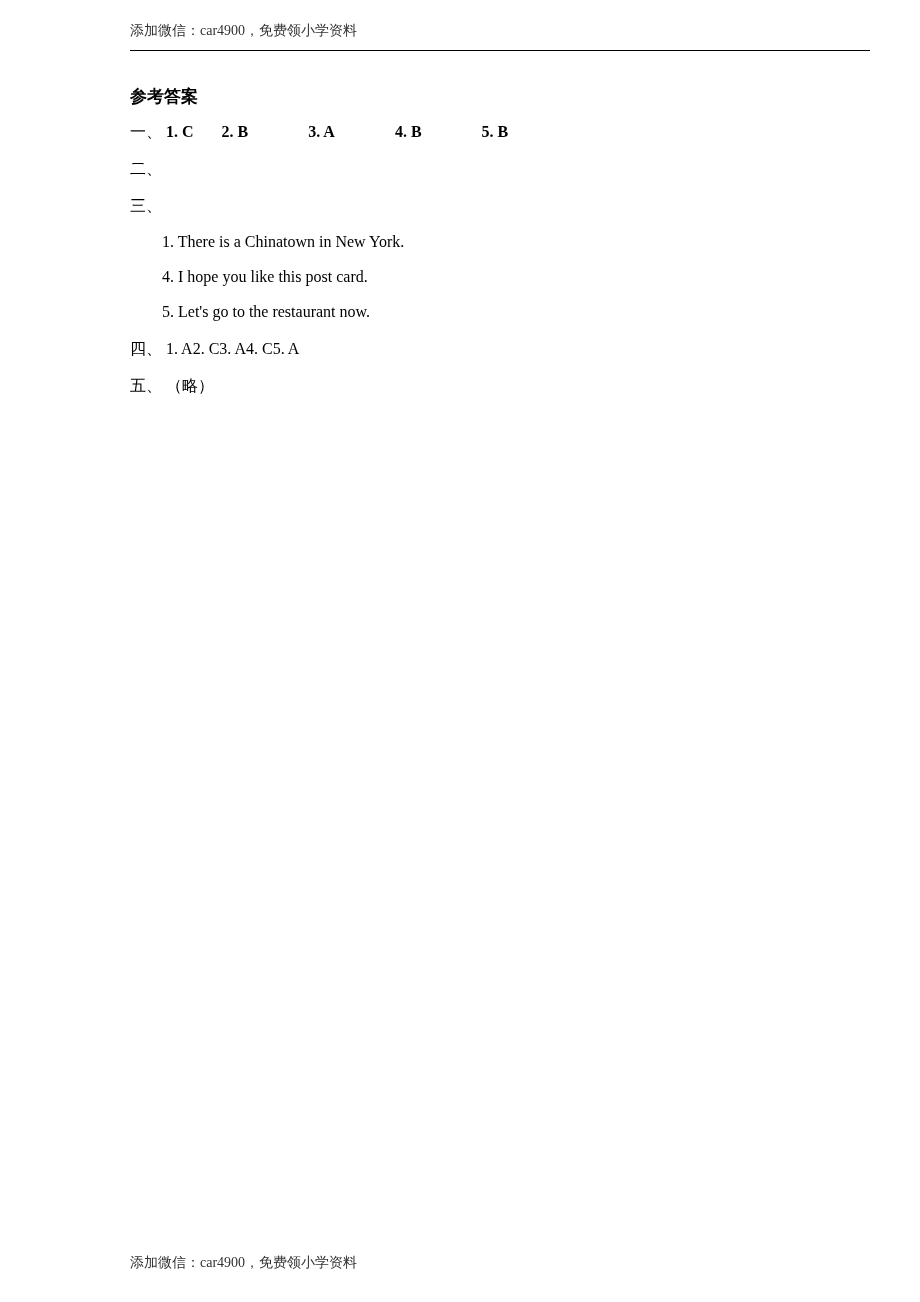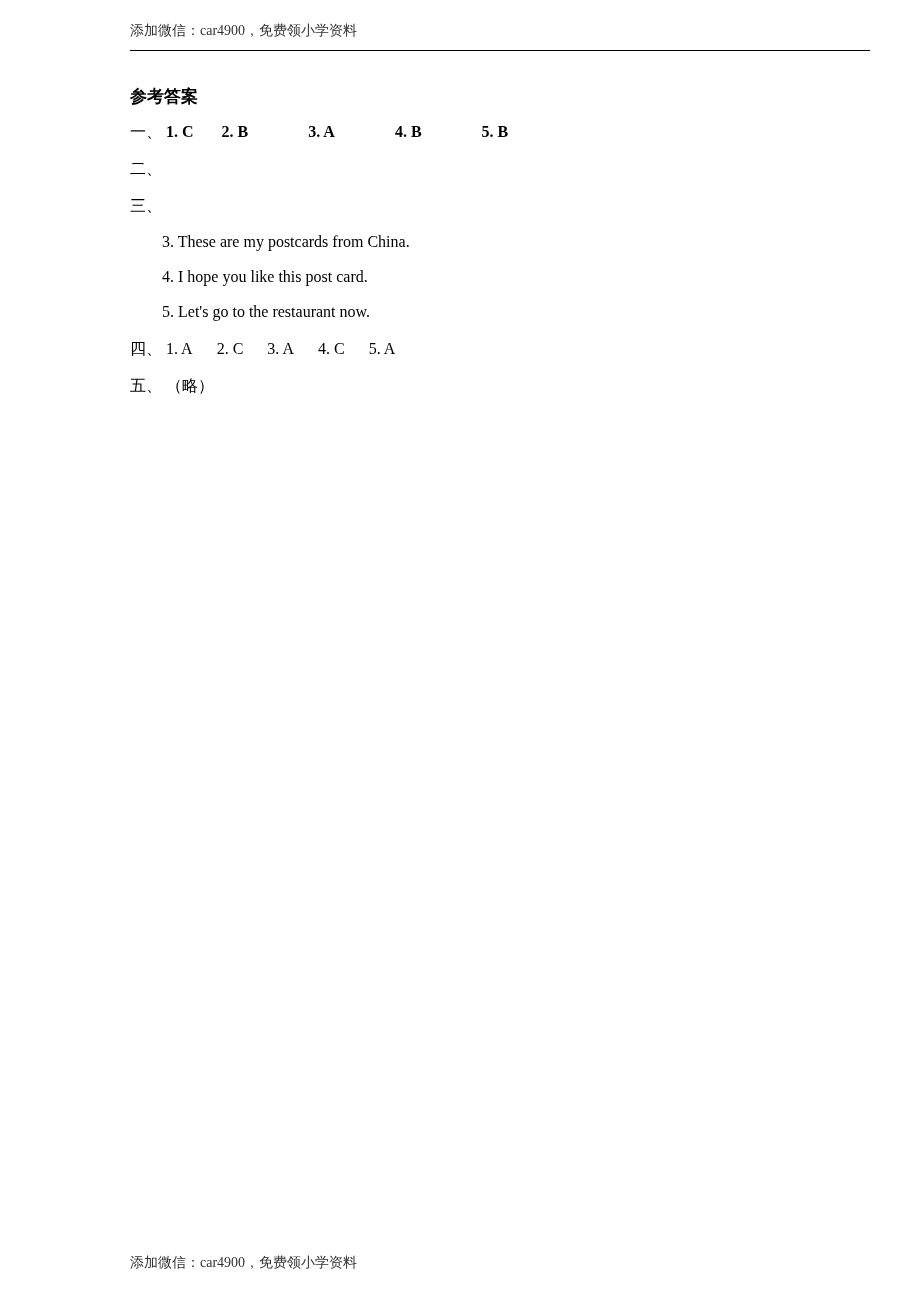--- a/index.html
+++ b/index.html
@@ -93,21 +93,20 @@
     }
 
     .section-3-item {
       margin-bottom: 6px;
       font-size: 16px;
       line-height: 1.8;
     }
 
     .section-4-items {
       display: flex;
-      gap: 24px;
       align-items: center;
     }
 
     .section-4-item {
       font-size: 16px;
     }
 
     .footer-watermark {
       position: absolute;
       bottom: 30px;
@@ -140,21 +139,21 @@
 
   <div class="answer-row">
     <span class="section-label">二、</span>
   </div>
 
   <div class="section-3">
     <div class="answer-row">
       <span class="section-label">三、</span>
     </div>
     <div class="section-3-items">
-      <div class="section-3-item">3. These are my postcards from China.</div>
+      <div class="section-3-item">1. There is a Chinatown in New York.</div>
       <div class="section-3-item">4. I hope you like this post card.</div>
       <div class="section-3-item">5. Let's go to the restaurant now.</div>
     </div>
   </div>
 
   <div class="answer-row" style="margin-top: 4px;">
     <span class="section-label">四、</span>
     <div class="section-4-items">
       <span class="section-4-item">1. A</span>
       <span class="section-4-item">2. C</span>

